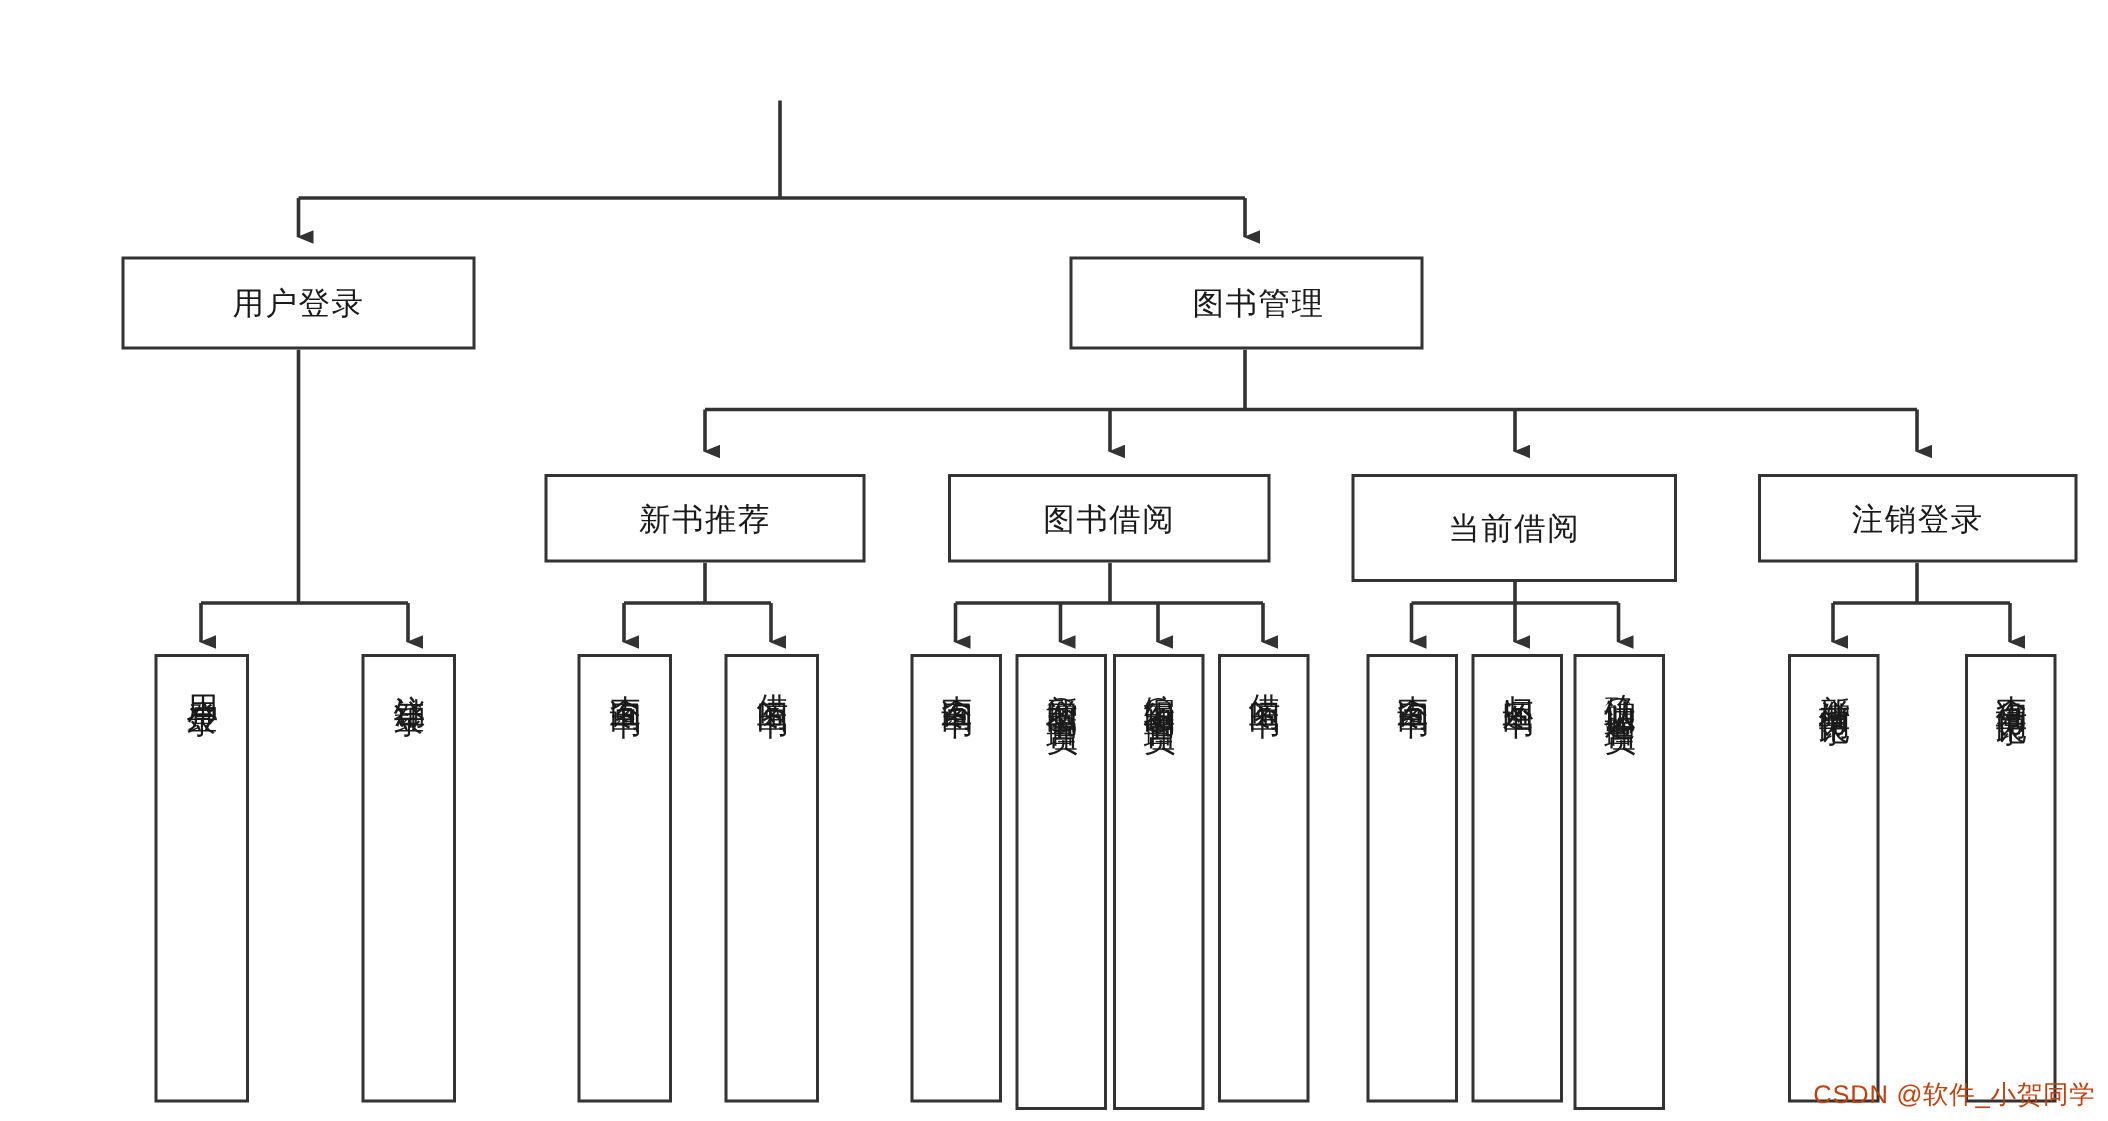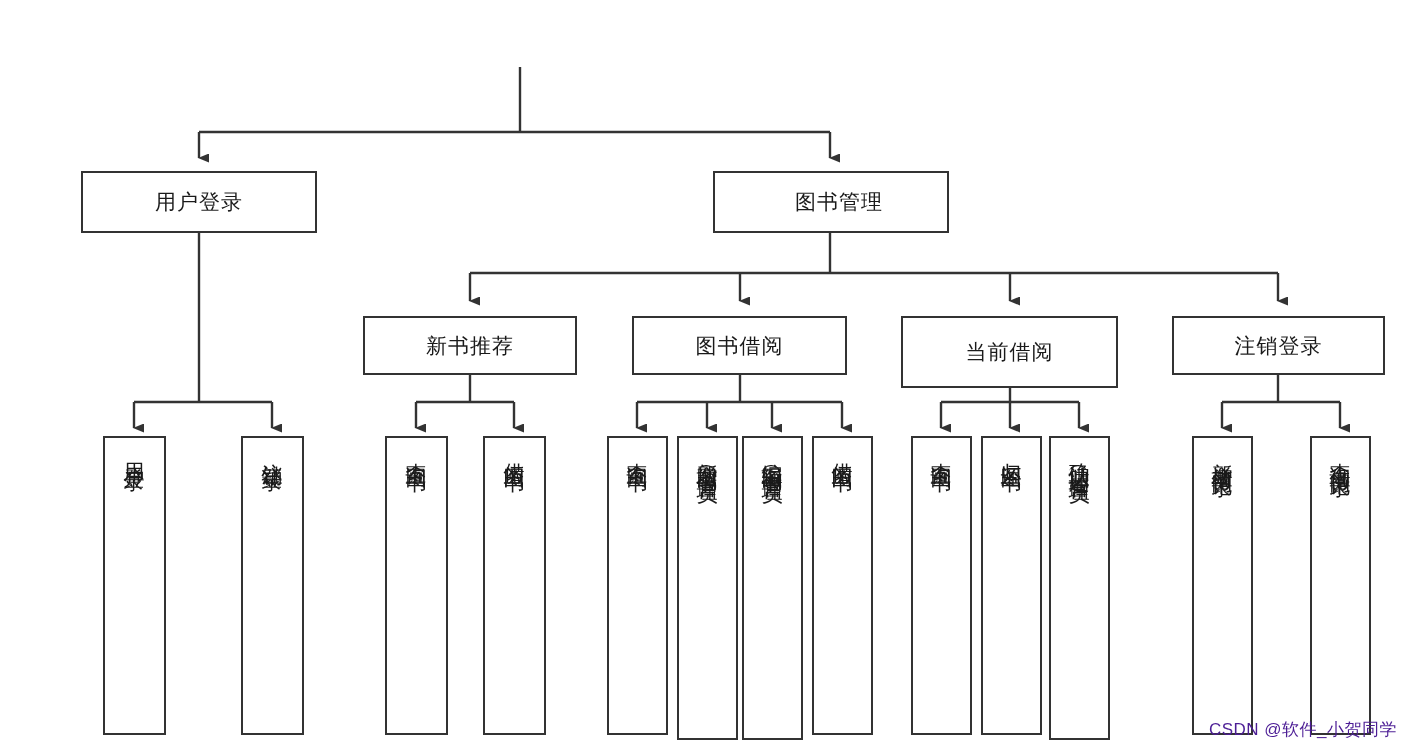--- a/index.html
+++ b/index.html
@@ -52,21 +52,21 @@
     white-space: nowrap;
   }
   .node .label {
     display: block;
   }
   #watermark {
     position: absolute;
     right: 8px;
     bottom: 6px;
     font-size: 17px;
-    color: #4c1d95;
+    color: #c2410c;
     letter-spacing: 0.5px;
     white-space: nowrap;
     pointer-events: none;
   }
 </style>
 </head>
 <body>
 
 <div id="canvas">
 

